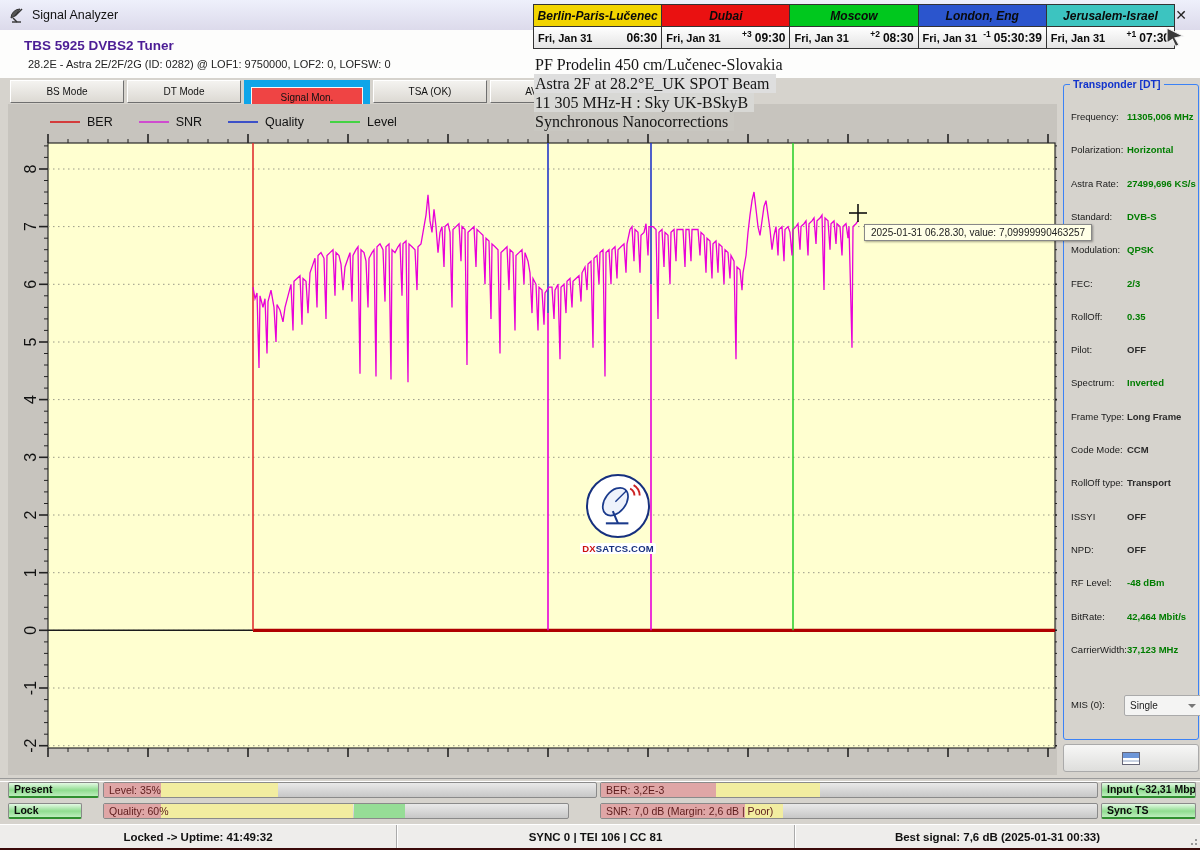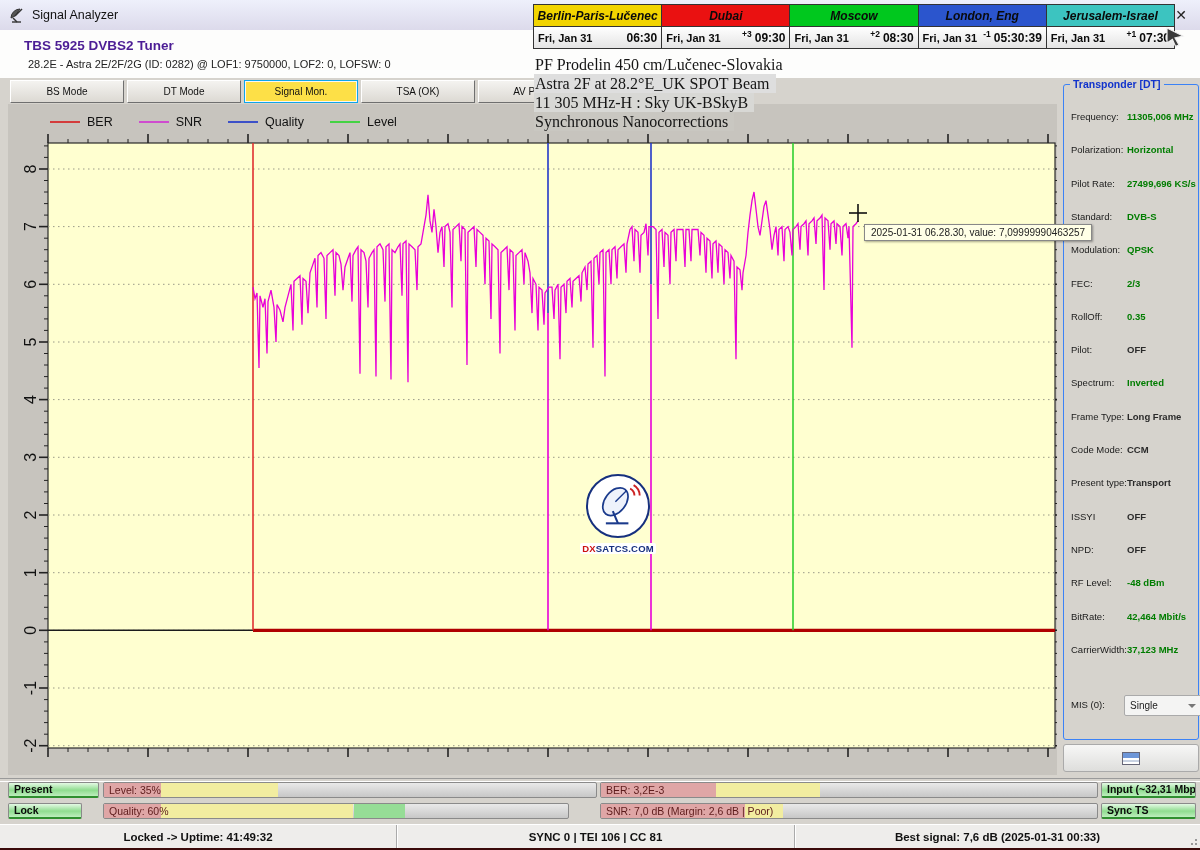--- a/index.html
+++ b/index.html
@@ -38,21 +38,21 @@
   .ov-line{height:19px;line-height:19px;padding:0 6px 0 1px;white-space:nowrap;width:max-content}
   .ov-line:nth-child(2){background:#dedede}
   .ov-line:nth-child(3){background:#d8d8d5}
   .ov-line:nth-child(4){background:#c9c7c1}
   
   #tabs{left:10px;top:80px;display:flex;gap:3px}
   .tab{width:112px;height:21px;display:flex;align-items:center;justify-content:center;
     font-size:10px;font-weight:normal;color:#111;
     background:linear-gradient(#f4f3f0,#dcd9d3);
     border:1px solid;border-color:#ffffff #6f6f6f #6f6f6f #ffffff;cursor:default}
-  .tab.active{background:#fde047;border:1px solid #0ea5e9;box-shadow:inset 0 0 0 1px #f8f7f4}
+  .tab.active{background:#ef4444;border:7px solid #0ea5e9;box-shadow:inset 0 0 0 1px #f8f7f4}
   
   #chart-panel{left:8px;top:104px;width:1049px;height:671px;background:#c7c4be}
   #legend{position:absolute;left:42px;top:6px;height:24px;display:flex;align-items:center;gap:26px}
   .lg-item{display:flex;align-items:center;gap:7px;font-size:12.5px;color:#111}
   .lg-swatch{width:30px;height:0;border-top:2px solid #000}
   #chart-svg{position:absolute;left:0;top:0}
   
   #logo{position:absolute;left:567px;top:370px;width:86px;text-align:center;z-index:20}
   #logo-circle{width:60px;height:60px;margin:0 auto;background:#fff;
     border:2px solid #16307e;border-radius:50%;display:flex;align-items:center;justify-content:center}
@@ -471,39 +471,39 @@
     <span id="logo-text"><b id="logo-dx">DX</b><b id="logo-rest">SATCS.COM</b></span>
   </div>
   <div id="tooltip">2025-01-31 06.28.30, value: 7,09999990463257</div>
 </div>
 
 <div class="abs" id="transponder">
     <div class="tp-label" style="top:26px">Frequency:</div>
     <div class="tp-value green" style="top:26px">11305,006 MHz</div>
     <div class="tp-label" style="top:59.3px">Polarization:</div>
     <div class="tp-value green" style="top:59.3px">Horizontal</div>
-    <div class="tp-label" style="top:92.6px">Pilot Rate:</div>
+    <div class="tp-label" style="top:92.6px">Astra Rate:</div>
     <div class="tp-value green" style="top:92.6px">27499,696 KS/s</div>
     <div class="tp-label" style="top:125.89999999999999px">Standard:</div>
     <div class="tp-value green" style="top:125.89999999999999px">DVB-S</div>
     <div class="tp-label" style="top:159.2px">Modulation:</div>
     <div class="tp-value green" style="top:159.2px">QPSK</div>
     <div class="tp-label" style="top:192.5px">FEC:</div>
     <div class="tp-value green" style="top:192.5px">2/3</div>
     <div class="tp-label" style="top:225.79999999999998px">RollOff:</div>
     <div class="tp-value green" style="top:225.79999999999998px">0.35</div>
     <div class="tp-label" style="top:259.09999999999997px">Pilot:</div>
     <div class="tp-value" style="top:259.09999999999997px">OFF</div>
     <div class="tp-label" style="top:292.4px">Spectrum:</div>
     <div class="tp-value green" style="top:292.4px">Inverted</div>
     <div class="tp-label" style="top:325.7px">Frame Type:</div>
     <div class="tp-value" style="top:325.7px">Long Frame</div>
     <div class="tp-label" style="top:359px">Code Mode:</div>
     <div class="tp-value" style="top:359px">CCM</div>
-    <div class="tp-label" style="top:392.29999999999995px">Present type:</div>
+    <div class="tp-label" style="top:392.29999999999995px">RollOff type:</div>
     <div class="tp-value" style="top:392.29999999999995px">Transport</div>
     <div class="tp-label" style="top:425.59999999999997px">ISSYI</div>
     <div class="tp-value" style="top:425.59999999999997px">OFF</div>
     <div class="tp-label" style="top:458.9px">NPD:</div>
     <div class="tp-value" style="top:458.9px">OFF</div>
     <div class="tp-label" style="top:492.19999999999993px">RF Level:</div>
     <div class="tp-value green" style="top:492.19999999999993px">-48 dBm</div>
     <div class="tp-label" style="top:525.5px">BitRate:</div>
     <div class="tp-value green" style="top:525.5px">42,464 Mbit/s</div>
     <div class="tp-label" style="top:558.8px">CarrierWidth:</div>

